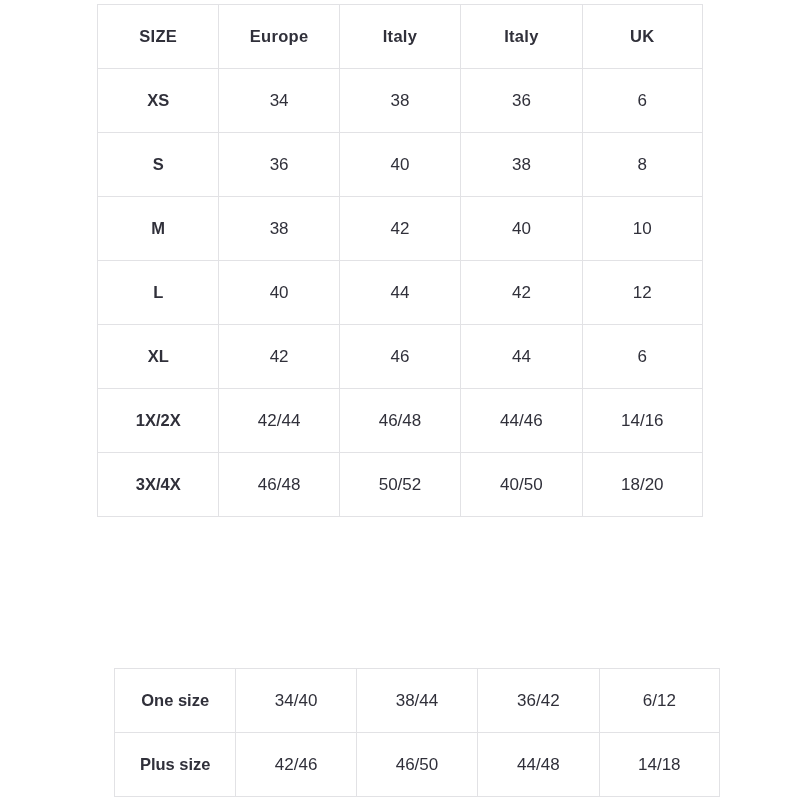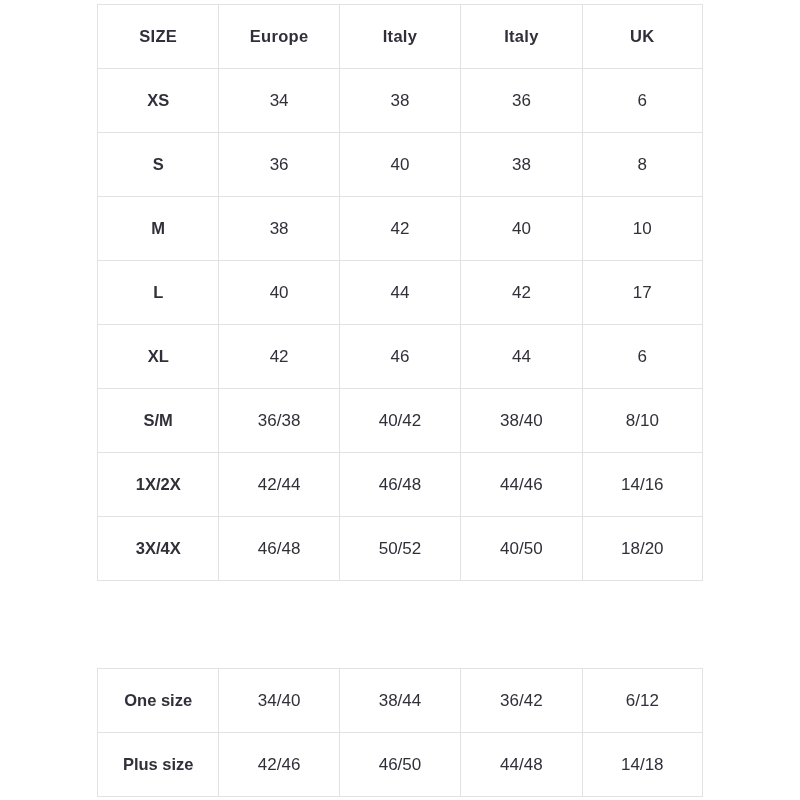--- a/index.html
+++ b/index.html
@@ -53,21 +53,21 @@
   col.c4 { width: 116px; }
 
   .main-table-wrap {
     position: absolute;
     top: 4px;
     left: 97px;
   }
   .second-table-wrap {
     position: absolute;
     top: 668px;
-    left: 97px;
+    left: 114px;
   }
   .second-table td {
     height: 63px;
   }
 </style>
 </head>
 <body>
 
 <div class="page">
 
@@ -109,35 +109,28 @@
           <td>38</td>
           <td>42</td>
           <td>40</td>
           <td>10</td>
         </tr>
         <tr>
           <td class="rowhead">L</td>
           <td>40</td>
           <td>44</td>
           <td>42</td>
-          <td>17</td>
+          <td>12</td>
         </tr>
         <tr>
           <td class="rowhead">XL</td>
           <td>42</td>
           <td>46</td>
           <td>44</td>
           <td>6</td>
-        </tr>
-        <tr>
-          <td class="rowhead">S/M</td>
-          <td>36/38</td>
-          <td>40/42</td>
-          <td>38/40</td>
-          <td>8/10</td>
         </tr>
         <tr>
           <td class="rowhead">1X/2X</td>
           <td>42/44</td>
           <td>46/48</td>
           <td>44/46</td>
           <td>14/16</td>
         </tr>
         <tr>
           <td class="rowhead">3X/4X</td>

